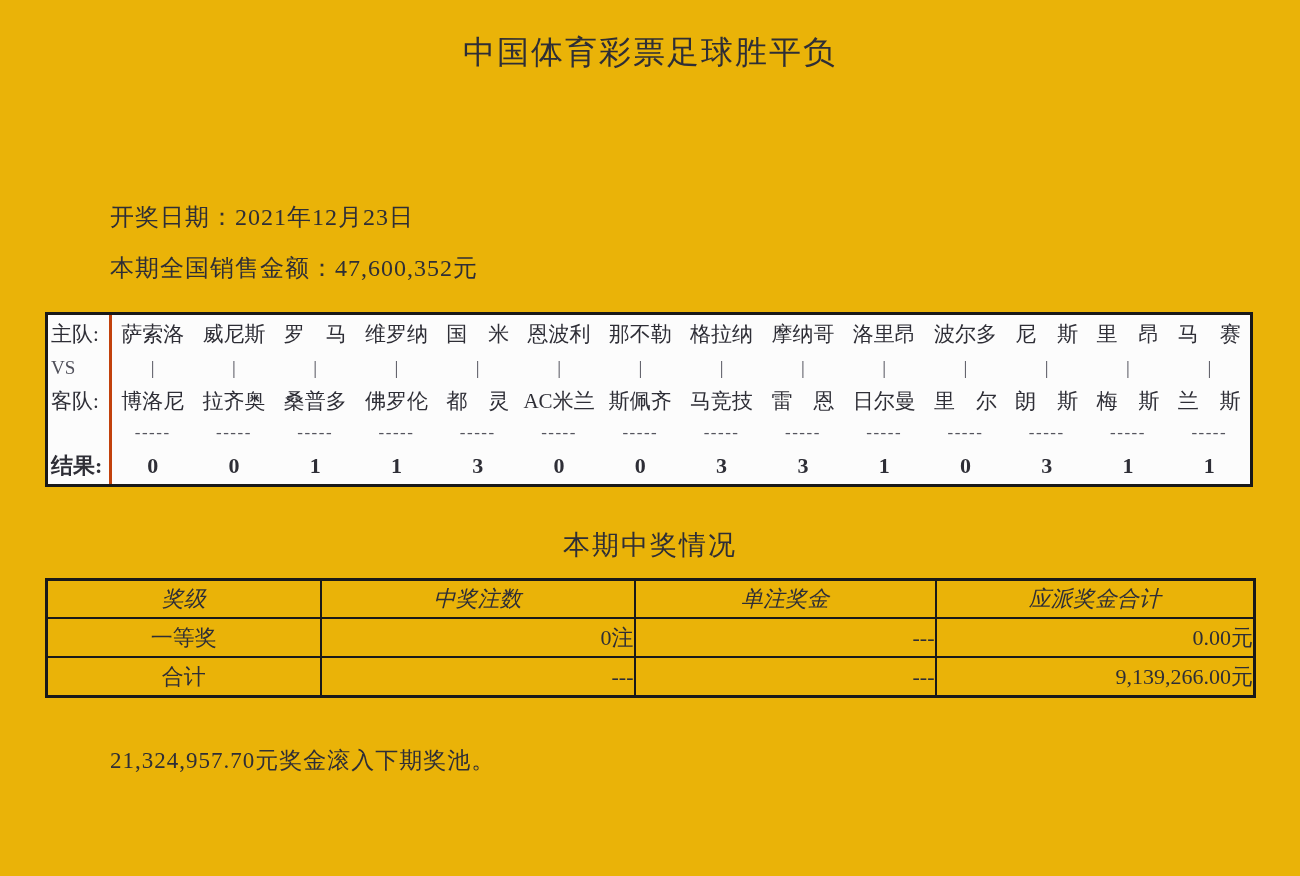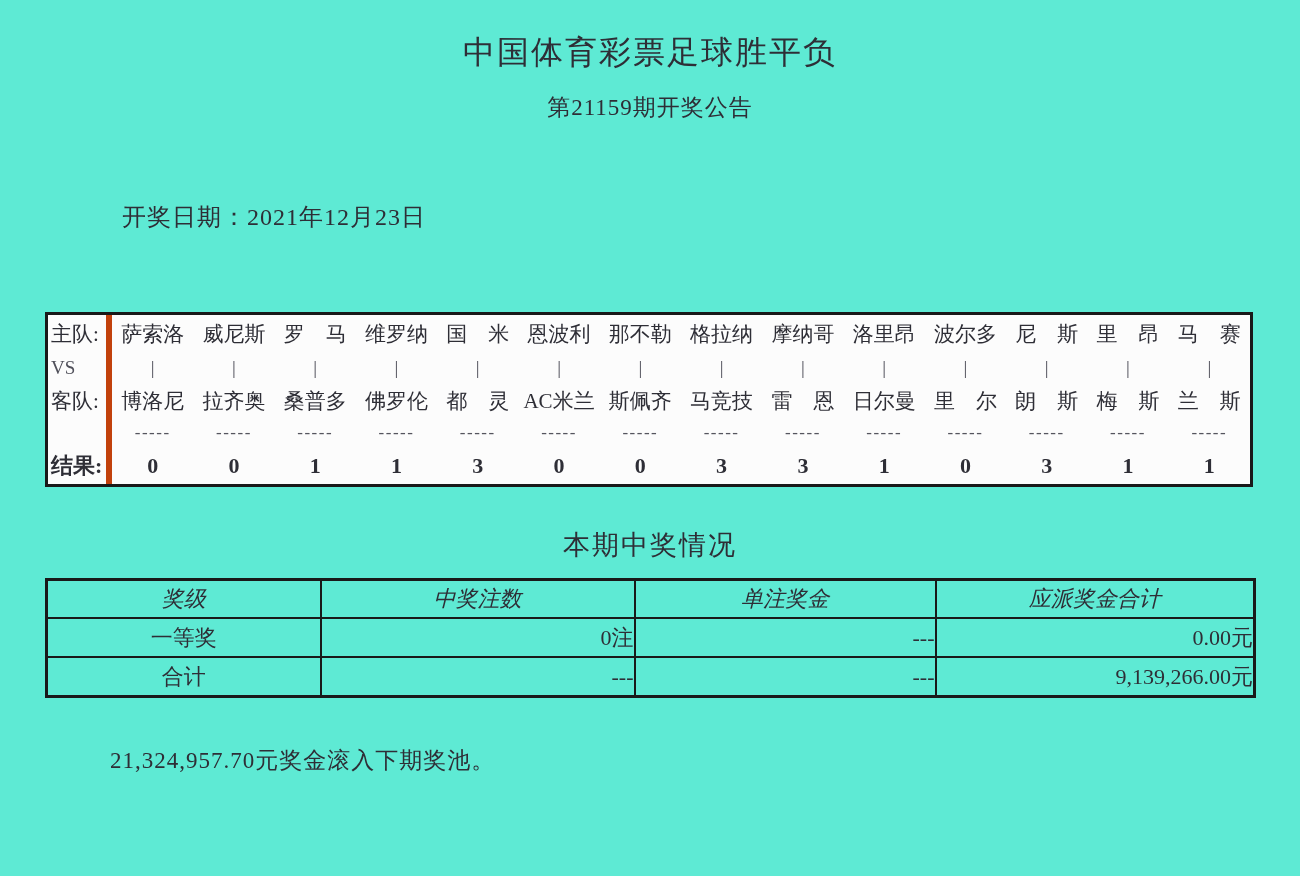--- a/index.html
+++ b/index.html
@@ -1,45 +1,45 @@
 <!DOCTYPE html>
 <html><head>
 <meta charset="utf-8">
 <style>
   html,body { margin:0; padding:0; }
   .page {
     position:relative;
     width:1300px; height:876px;
-    background:#5eead4;
+    background:#eab308;
     color:#2e2e36;
     font-family:"Liberation Serif","DejaVu Serif",serif;
     overflow:hidden;
   }
   .title {
     position:absolute; top:31px; left:0; width:100%;
     text-align:center; font-size:32px; letter-spacing:2px;
   }
   .subtitle {
     position:absolute; top:92px; left:0; width:100%;
     text-align:center; font-size:23px; letter-spacing:1px;
   }
-  .info-line { position:absolute; left:110px; font-size:24px; letter-spacing:1px;margin-left:12px; }
+  .info-line { position:absolute; left:110px; font-size:24px; letter-spacing:1px; }
   .info-date  { top:201px; }
   .info-sales { top:252px; }
 
   
   .matches {
     position:absolute; top:312px; left:45px;
     width:1208px; height:175px;
     border:3px solid #191919; box-sizing:border-box;
     display:flex; background:#fcfcfc;
   }
   .label-col {
     width:64px; flex:0 0 64px;
-    border-right:6px solid #c2410c; box-sizing:border-box;
+    border-right:3px solid #c2410c; box-sizing:border-box;
     display:flex; flex-direction:column;
   }
   .label-col .cell { justify-content:flex-start; padding-left:3px; }
   .match-col { flex:1 1 0; display:flex; flex-direction:column; min-width:0; }
   .cell { display:flex; align-items:center; justify-content:center; white-space:nowrap; }
   .c-home   { height:38px; font-size:21px; }
   .c-vs     { height:30px; font-size:19px; color:#50505a; }
   .c-away   { height:36px; font-size:21px; }
   .c-dash   { height:28px; font-size:17px; letter-spacing:1.5px; color:#55555e; }
   .c-result { height:37px; font-size:22px;font-weight:bold; }
@@ -69,24 +69,26 @@
 
   .rollover { position:absolute; top:745px; left:110px; font-size:23px; letter-spacing:1px; }
   .deadline { position:absolute; top:816px; left:110px; font-size:23px; letter-spacing:1px; }
 </style>
 </head>
 <body>
 
 <div class="page">
 
   <div class="title">中国体育彩票足球胜平负</div>
-  <div class="subtitle">第21159期开奖公告</div>
 
   <div class="info-line info-date">
     <span>开奖日期：</span><span>2021年12月23日</span>
+  </div>
+  <div class="info-line info-sales">
+    <span>本期全国销售金额：</span><span>47,600,352元</span>
   </div>
 
   <div class="matches">
     <div class="label-col">
       <div class="cell c-home">主队:</div>
       <div class="cell c-vs">VS</div>
       <div class="cell c-away">客队:</div>
       <div class="cell c-dash"></div>
       <div class="cell c-result">结果:</div>
     </div>

